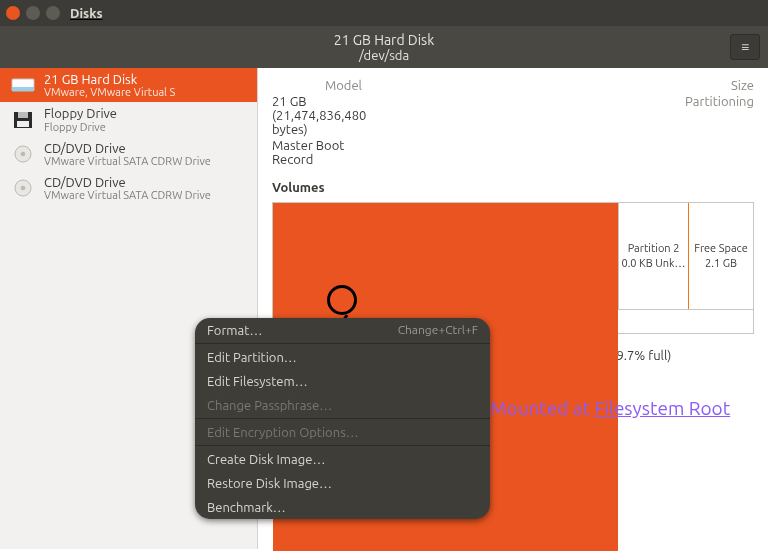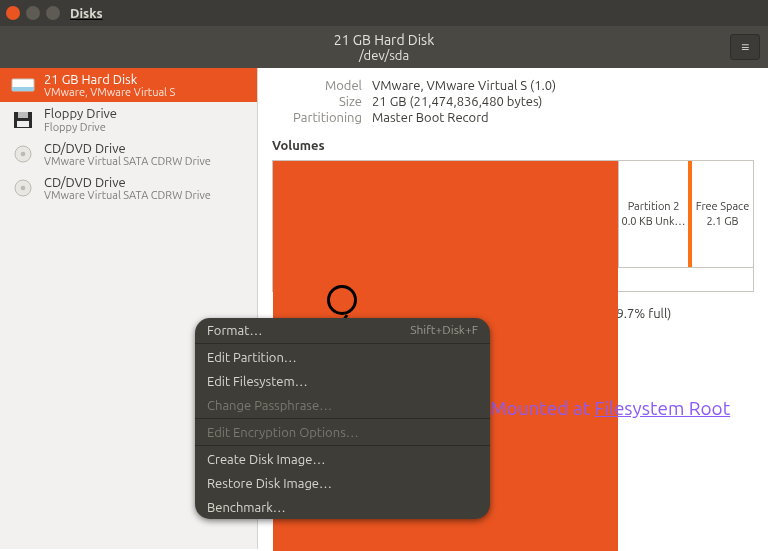--- a/index.html
+++ b/index.html
@@ -29,21 +29,21 @@
   .content { flex:1; padding: 8px 14px; position:relative; color:#3c3b37; }
   .kv { display:grid; grid-template-columns: 90px 1fr; gap:2px 10px; font-size:13px; margin-top:2px; }
   .kv .k { text-align:right; color:#8a8983; }
   .kv .v { color:#3c3b37; }
 
   .vol-head { font-weight:bold; font-size:13px; margin:14px 0 8px; color:#3c3b37; }
   .vol-box { border:1px solid #c9c6c1; display:flex; height:108px; }
   .part { position:relative; display:flex; flex-direction:column; align-items:center; justify-content:center; color:#fff; font-size:11px; text-align:center; }
   .part.main { background:#e95420; flex: 0 0 345px; }
   .part.p2 { background:#fff; color:#3c3b37; flex: 0 0 70px; border-left:1px solid #c9c6c1; }
-  .part.free { background:#fff; color:#3c3b37; flex:1; border-left:4px solid #f97316; }
+  .part.free { background:#fff; color:#3c3b37; flex:1; border-left:1px solid #f97316; }
   .part .ln { line-height:1.35; }
 
   .vol-toolbar { border:1px solid #c9c6c1; border-top:none; height:24px; display:flex; align-items:center; gap:12px; padding:0 10px; font-size:12px; color:#3c3b37; }
   .vol-toolbar .tb { cursor:pointer; font-weight:bold; }
   .gear-circle { position:absolute; width:30px; height:30px; border:3px solid #000; border-radius:50%; left:327px; top:285px; pointer-events:none; }
 
   .info-row { display:grid; grid-template-columns: 90px 1fr; gap:2px 10px; font-size:13px; margin-top:14px; }
   .info-row .k { text-align:right; color:#8a8983; }
   .info-row .v { color:#3c3b37; }
 
@@ -123,21 +123,20 @@
       <span class="texts">
         <span class="t1">CD/DVD Drive</span>
         <span class="t2">VMware Virtual SATA CDRW Drive</span>
       </span>
     </div>
   </div>
 
   <div class="content">
     <div class="kv">
       <div class="k">Model</div>
-      <div class="v">VMware, VMware Virtual S (1.0)</div>
       <div class="k">Size</div>
       <div class="v">21 GB (21,474,836,480 bytes)</div>
       <div class="k">Partitioning</div>
       <div class="v">Master Boot Record</div>
     </div>
 
     <div class="vol-head">Volumes</div>
 
     <div class="vol-box">
       <div class="part main">
@@ -178,21 +177,21 @@
 <div class="gear-circle"></div>
 
 <svg class="arrow" width="70" height="70">
   <path d="M55 5 Q40 30 18 55" stroke="#000" stroke-width="3" fill="none"></path>
   <path d="M18 55 l-6 -14 M18 55 l14 -3" stroke="#000" stroke-width="3" fill="none"></path>
 </svg>
 
 <div class="menu">
   <div class="mi">
     <span>Format…</span>
-    <span class="shortcut">Shift+Disk+F</span>
+    <span class="shortcut">Change+Ctrl+F</span>
   </div>
   <div class="sep"></div>
   <div class="mi">Edit Partition…</div>
   <div class="mi">Edit Filesystem…</div>
   <div class="mi disabled">Change Passphrase…</div>
   <div class="sep"></div>
   <div class="mi disabled">Edit Encryption Options…</div>
   <div class="sep"></div>
   <div class="mi">Create Disk Image…</div>
   <div class="mi">Restore Disk Image…</div>

